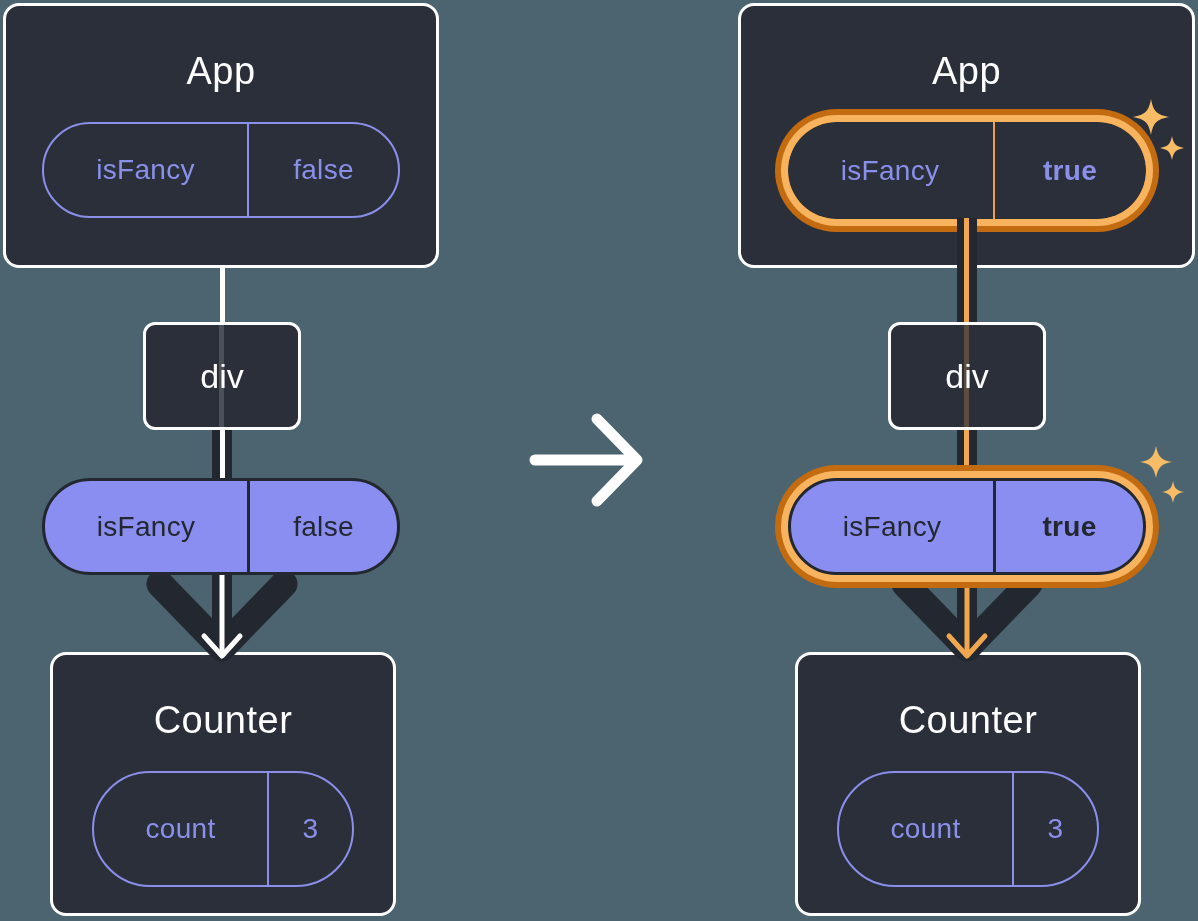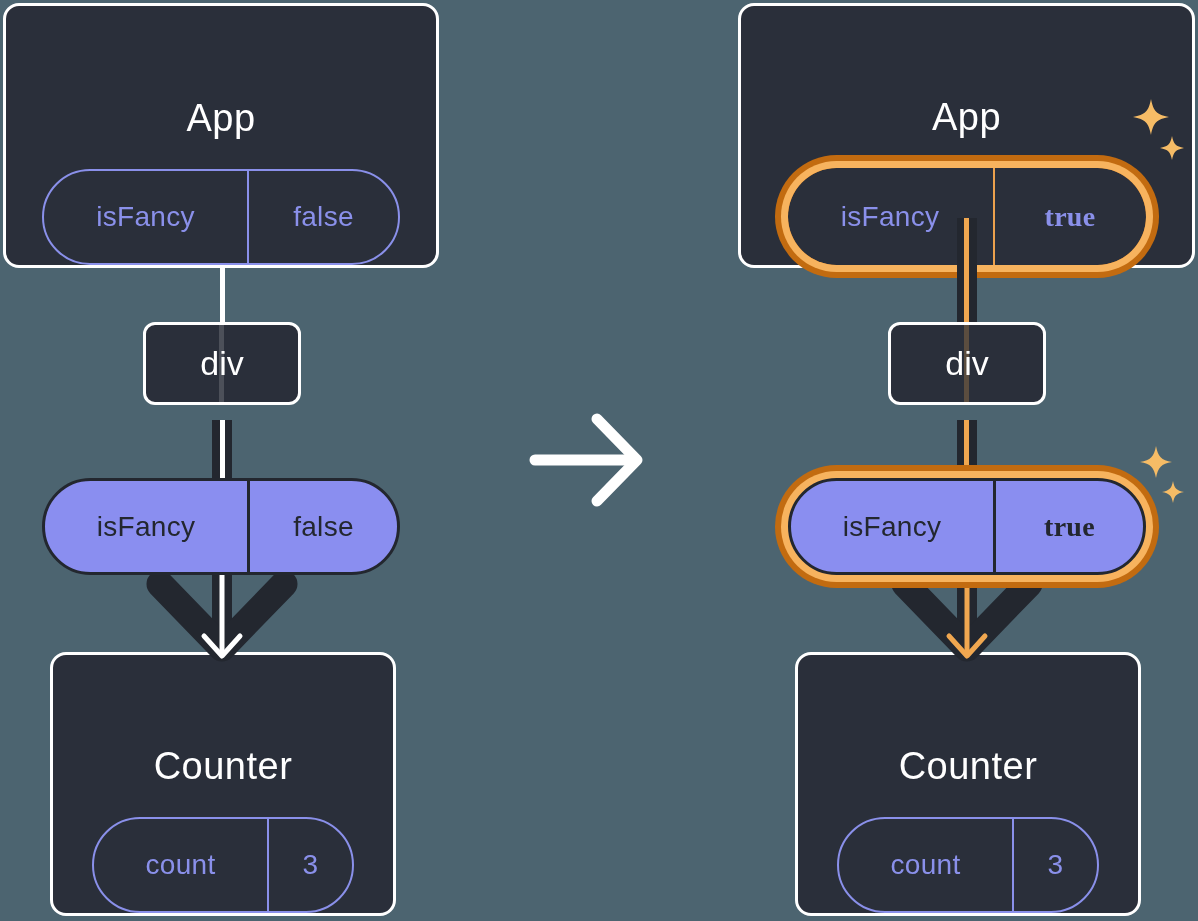--- a/index.html
+++ b/index.html
@@ -40,50 +40,50 @@
     display:flex;align-items:center;justify-content:center;
     font-size:28px;letter-spacing:0.3px;
   }
   .outline-pill{
     width:358px;height:96px;
     border:2px solid #8A90EA;
     color:#8A90EA;
   }
   .outline-pill .seg-l{width:203px;border-right:2px solid #8A90EA;}
   .outline-pill .seg-r{flex:1;}
-  .counter-pill{width:262px;height:96px;}
+  .counter-pill{width:262px;height:116px;}
   .counter-pill .seg-l{width:173px;}
   .fancy-pill{
     width:358px;height:97px;
     border:none;
     box-shadow:0 0 0 7px #F7B35E,0 0 0 13px #C26B10;
     color:#8A90EA;
   }
   .fancy-pill .seg-l{width:205px;border-right:2px solid #ECA14D;}
   .fancy-pill .seg-r{flex:1;}
-  .bold{font-weight:700;font-family:Liberation Serif, serif;}
+  .bold{font-weight:700;}
   .purple-pill{
     position:absolute;
     box-sizing:border-box;
     width:358px;height:97px;
     background:#8A8EF0;
     border:3px solid #23272F;
     border-radius:60px;
     display:flex;align-items:stretch;
     color:#23272F;
   }
   .purple-pill .seg-l{width:202px;border-right:3px solid #23272F;}
   .purple-pill .seg-r{flex:1;}
   #passed-pill-before{left:42px;top:478px;}
   #passed-pill-after{left:788px;top:478px;box-shadow:0 0 0 7px #F7B35E,0 0 0 13px #C26B10;}
   
   .divbox{
     position:absolute;
     box-sizing:border-box;
-    width:158px;height:83px;
+    width:158px;height:108px;
     background:#2A2F3A;
     border:3px solid #FFFFFF;
     border-radius:12px;
     display:flex;align-items:center;justify-content:center;
     z-index:3;
   }
   .divbox .inner-line{
     position:absolute;left:calc(50% - 3px);top:0;bottom:0;width:5px;
   }
   .divbox .divlabel{
@@ -100,21 +100,21 @@
   .core-white{background:#FFFFFF;}
   .core-orange{background:#F0A750;}
   #line-app-div-before{left:220px;top:265px;height:60px;}
   #band-div-pill-before{left:212px;top:420px;height:62px;}
   #core-div-pill-before{left:220px;top:420px;height:62px;}
   #band-pill-div-after{left:957px;top:218px;height:108px;}
   #core-pill-div-after{left:964px;top:218px;height:108px;}
   #band-div-pill-after{left:957px;top:420px;height:62px;}
   #core-div-pill-after{left:964px;top:420px;height:62px;}
   
-  .card{z-index:1;justify-content:flex-end;}
+  .card{z-index:1;}
   .chevron{z-index:3;}
   .purple-pill{z-index:4;}
   .topsvg{z-index:5;}
 </style>
 </head>
 <body>
 
 <div id="canvas">
 
   <div class="card" id="app-card-before">

